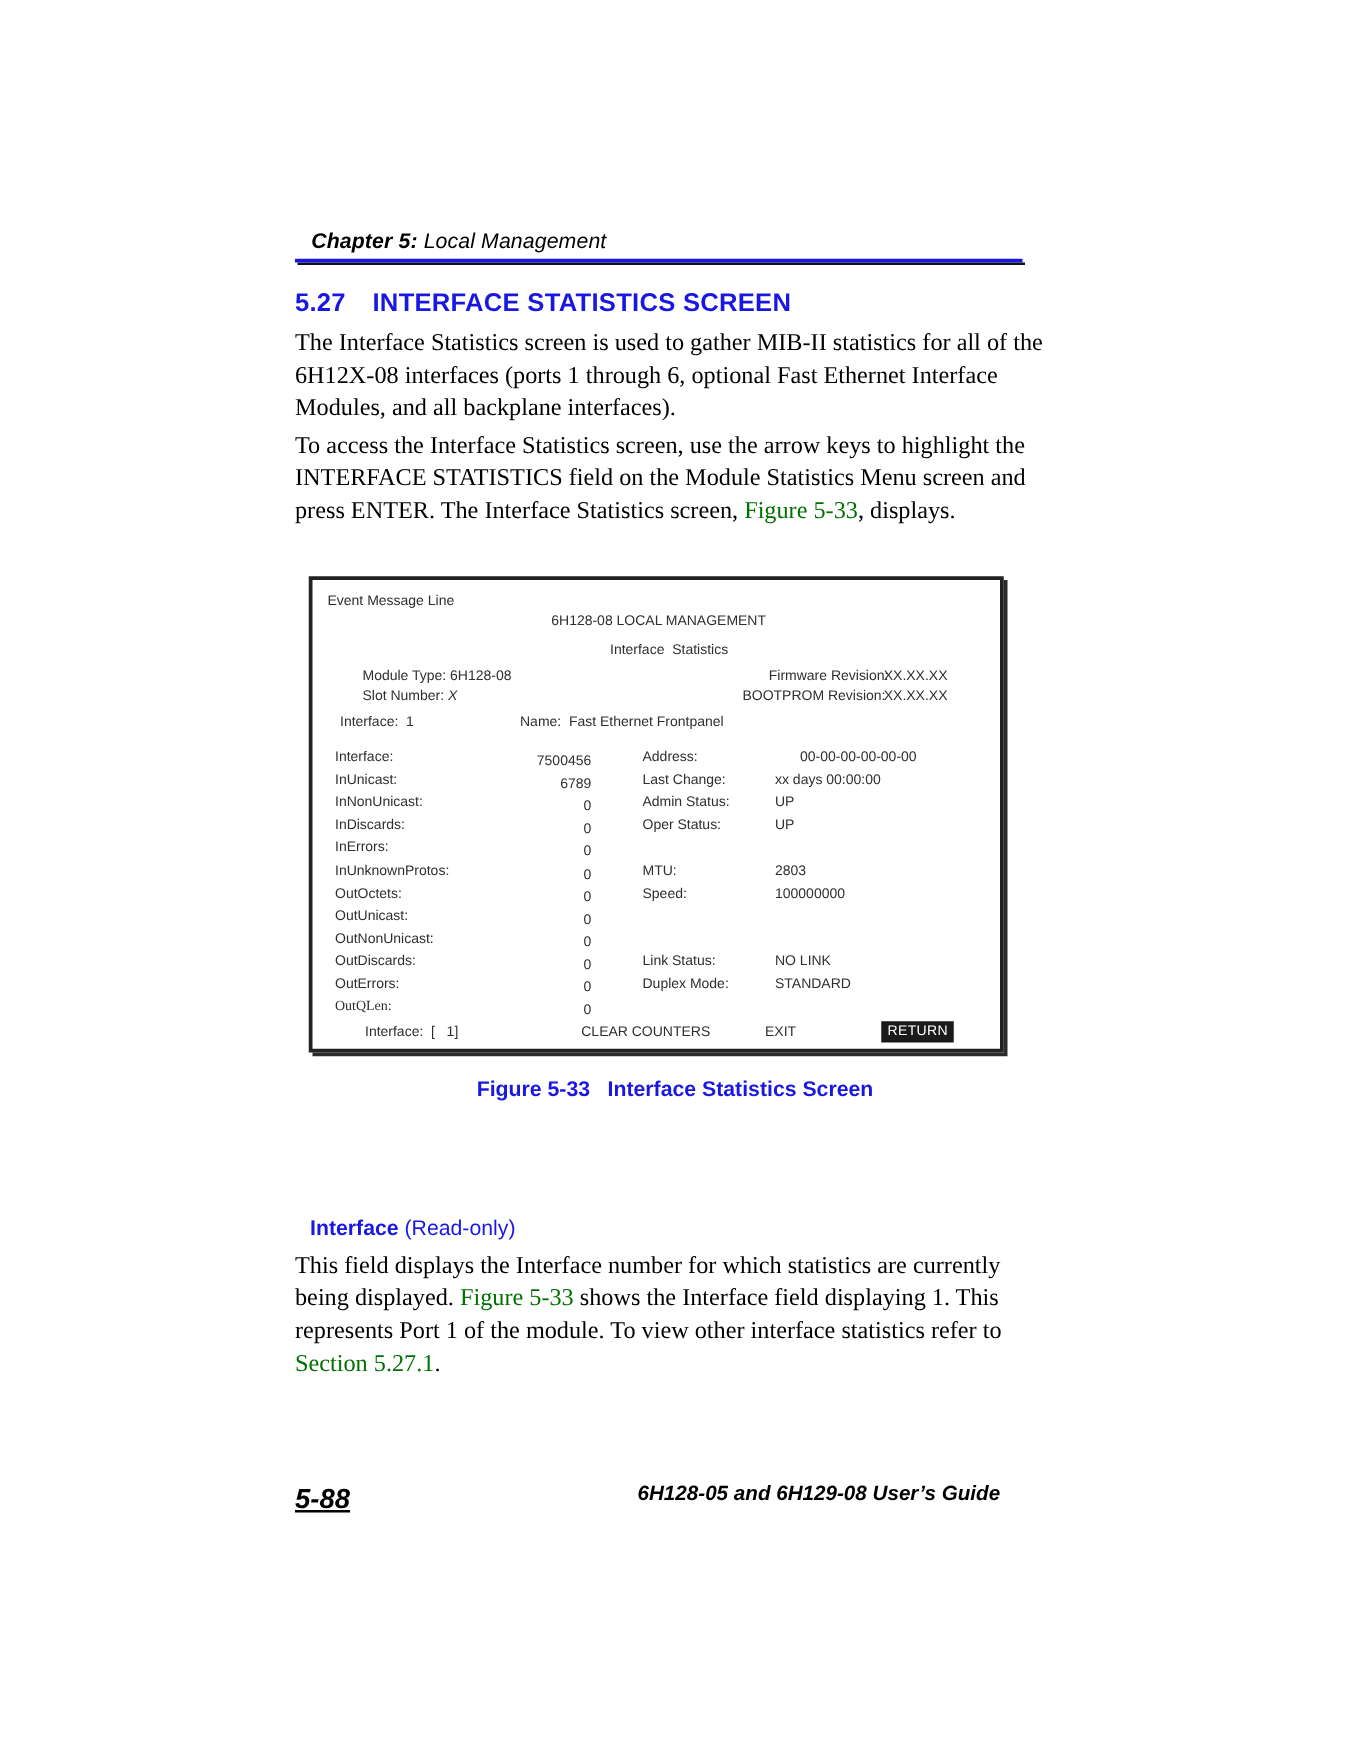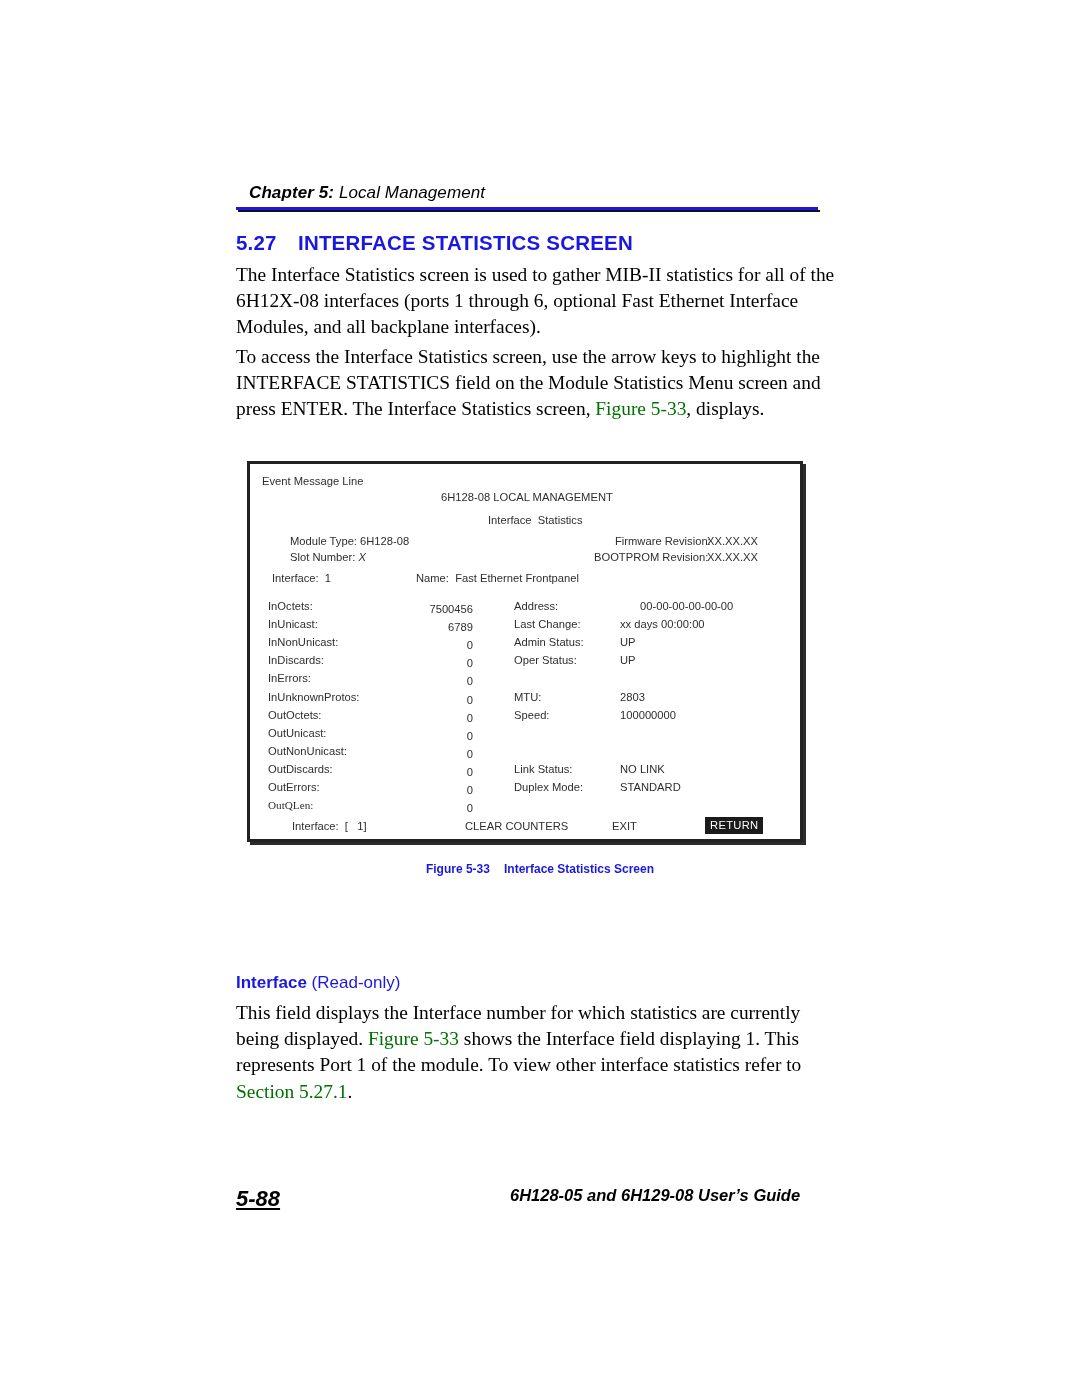--- a/index.html
+++ b/index.html
@@ -91,20 +91,21 @@
     position: absolute;
     left: 236px;
     top: 973px;
     font-family: "Liberation Sans", sans-serif;
     font-size: 17px;
     color: #1a18e0;
     white-space: nowrap;
   }
   .def-head .def-term {
     font-weight: bold;
+    margin-left: 12px;
   }
   .def-head .def-access {
     font-weight: normal;
   }
 
   
   .figure-box {
     position: absolute;
     left: 247px;
     top: 461px;
@@ -186,21 +187,21 @@
 
   
   .fig-caption {
     position: absolute;
     left: 0;
     top: 862px;
     width: 1080px;
     text-align: center;
     font-family: "Liberation Sans", sans-serif;
     font-weight: bold;
-    font-size: 12px;
+    font-size: 17px;
     color: #1a18e0;
     white-space: nowrap;
   }
   .fig-caption .cap-gap {
     display: inline-block;
     width: 14px;
   }
 
   
   .footer-page {
@@ -259,21 +260,21 @@
 
       <div class="s fw-rev">Firmware Revision:</div>
       <div class="s fw-rev-val">XX.XX.XX</div>
       <div class="s bp-rev">BOOTPROM Revision:</div>
       <div class="s bp-rev-val">XX.XX.XX</div>
 
       <div class="s iface-lbl">Interface:  1</div>
       <div class="s name-lbl">Name:  Fast Ethernet Frontpanel</div>
 
       <div id="left-stats">
-          <div class="stat-label" style="top: 136px;">InOctets:</div>
+          <div class="stat-label" style="top: 136px;">Interface:</div>
           <div class="stat-value" style="top: 139px;">7500456</div>
           <div class="stat-label" style="top: 154.1px;">InUnicast:</div>
           <div class="stat-value" style="top: 157.1px;">6789</div>
           <div class="stat-label" style="top: 172.2px;">InNonUnicast:</div>
           <div class="stat-value" style="top: 175.2px;">0</div>
           <div class="stat-label" style="top: 190.3px;">InDiscards:</div>
           <div class="stat-value" style="top: 193.3px;">0</div>
           <div class="stat-label" style="top: 208.4px;">InErrors:</div>
           <div class="stat-value" style="top: 211.4px;">0</div>
           <div class="stat-label" style="top: 226.5px;">InUnknownProtos:</div>

